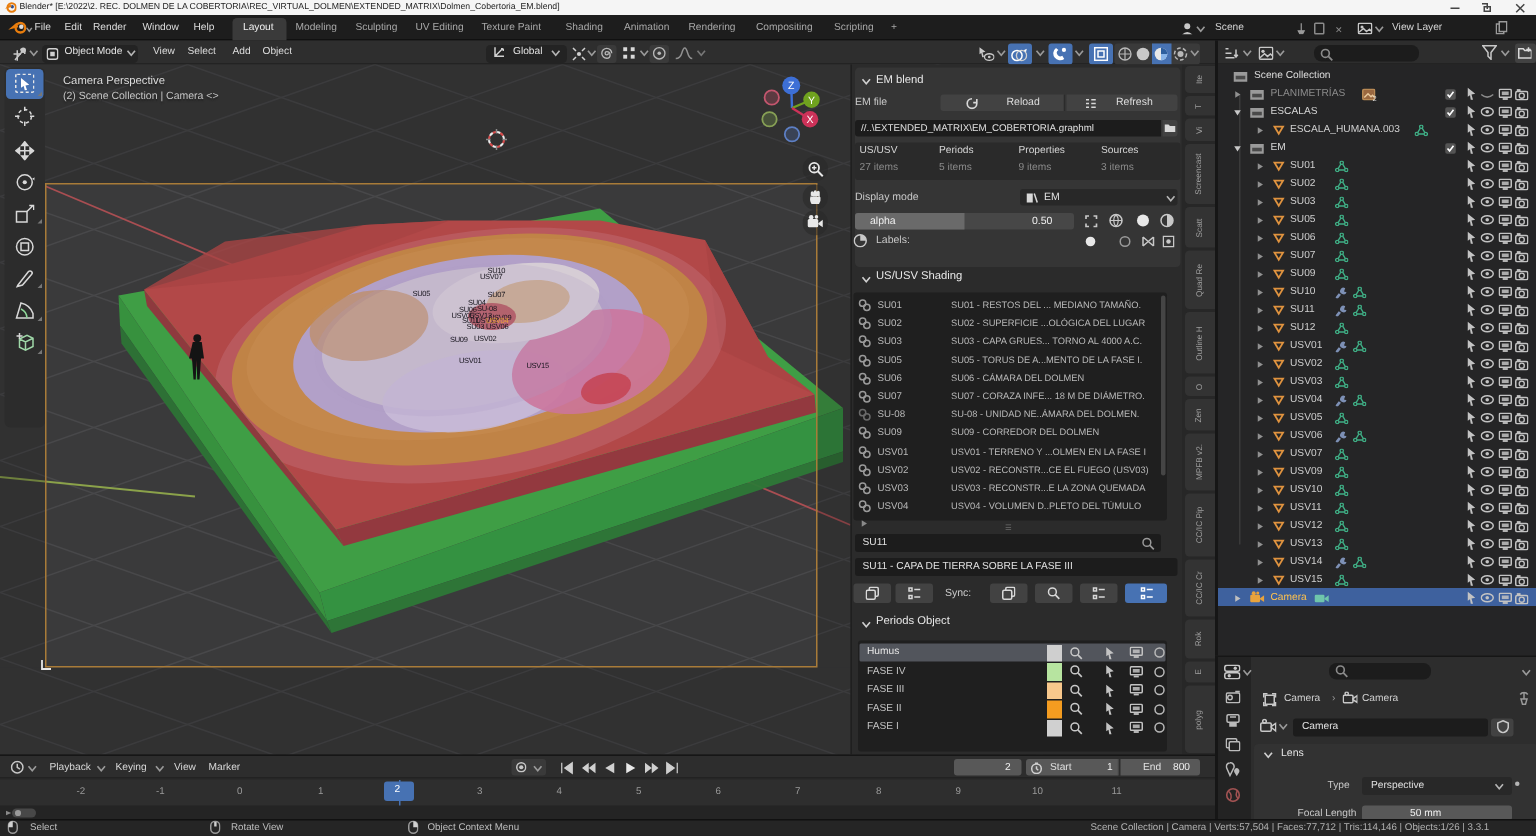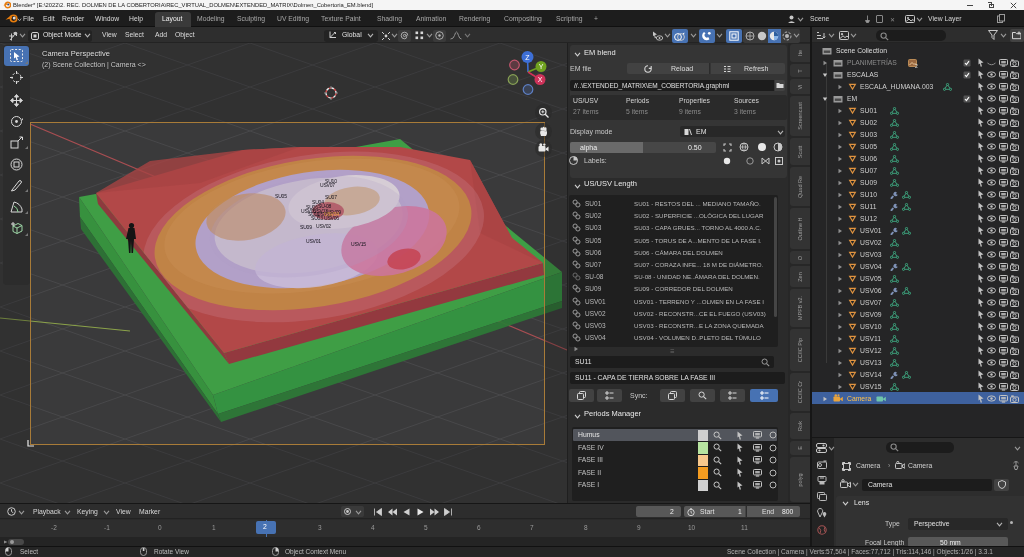--- a/index.html
+++ b/index.html
@@ -493,21 +493,21 @@
       <svg class="a" style="left:193px;top:114px;" width="9" height="8" viewBox="0 0 9 8">
         <path d="M1 1 L8 7 M8 1 L1 7 M1 1 v6 M8 1 v6" stroke="#c8c8c8" fill="none"></path>
       </svg>
       <svg class="a" style="left:207px;top:114px;" width="8" height="8" viewBox="0 0 8 8">
         <rect x="0.5" y="0.5" width="7" height="7" fill="none" stroke="#c8c8c8"></rect>
         <circle cx="4" cy="4" r="1.5" fill="#c8c8c8"></circle>
       </svg>
       <svg class="a" style="left:6px;top:141px;" width="7" height="5" viewBox="0 0 7 5">
         <path d="M1 0.8 L3.5 3.8 L6 0.8" fill="none" stroke="#cfcfcf" stroke-width="1.1"></path>
       </svg>
-      <div class="a" style="left:16px;top:136px;font-size:7.5px;color:#e8e8e8;white-space:nowrap;">US/USV Length</div>
+      <div class="a" style="left:16px;top:136px;font-size:7.5px;color:#e8e8e8;white-space:nowrap;">US/USV Shading</div>
       <div class="a" style="left:1px;top:152px;width:209px;height:152px;background:#1f1f1f;border-radius:2px"></div>
       <svg class="a" style="left:3.5px;top:156px;" width="9" height="9" viewBox="0 0 9 9">
         <circle cx="3.1" cy="3.1" r="2.1" fill="none" stroke="#9a9a9a" stroke-width="1"></circle>
         <circle cx="5.9" cy="5.9" r="2.1" fill="none" stroke="#9a9a9a" stroke-width="1"></circle>
       </svg>
       <div class="a" style="left:17px;top:157px;font-size:6.5px;color:#b9b9b9;white-space:nowrap;">SU01</div>
       <div class="a" style="left:66px;top:157px;font-size:6.2px;color:#b9b9b9;white-space:nowrap;">SU01 - RESTOS DEL ... MEDIANO TAMAÑO.</div>
       <svg class="a" style="left:3.5px;top:168.2px;" width="9" height="9" viewBox="0 0 9 9">
         <circle cx="3.1" cy="3.1" r="2.1" fill="none" stroke="#9a9a9a" stroke-width="1"></circle>
         <circle cx="5.9" cy="5.9" r="2.1" fill="none" stroke="#9a9a9a" stroke-width="1"></circle>
@@ -611,21 +611,21 @@
       <svg class="a" style="left:160px;top:348px;" width="9" height="9" viewBox="0 0 9 9">
         <path d="M1 1 h2 v2 h-2 Z M1 6 h2 v2 h-2 Z M4.5 2 h4 M4.5 7 h4" stroke="#d8d8d8" fill="none"></path>
       </svg>
       <div class="a" style="left:182px;top:346px;width:28px;height:13px;background:#4772b3;border-radius:2px"></div>
       <svg class="a" style="left:192px;top:348px;" width="9" height="9" viewBox="0 0 9 9">
         <path d="M1 1 h2 v2 h-2 Z M1 6 h2 v2 h-2 Z M4.5 2 h4 M4.5 7 h4" stroke="#fff" fill="none"></path>
       </svg>
       <svg class="a" style="left:6px;top:371px;" width="7" height="5" viewBox="0 0 7 5">
         <path d="M1 0.8 L3.5 3.8 L6 0.8" fill="none" stroke="#cfcfcf" stroke-width="1.1"></path>
       </svg>
-      <div class="a" style="left:16px;top:366px;font-size:7.5px;color:#e8e8e8;white-space:nowrap;">Periods Manager</div>
+      <div class="a" style="left:16px;top:366px;font-size:7.5px;color:#e8e8e8;white-space:nowrap;">Periods Object</div>
       <div class="a" style="left:4px;top:384px;width:206px;height:74px;background:#1f1f1f;border-radius:2px"></div>
       <div class="a" style="left:5px;top:386px;width:204px;height:12px;background:#52555c;border-radius:1px"></div>
       <div class="a" style="left:10px;top:388px;font-size:6.8px;color:#e6e6e6;white-space:nowrap;">Humus</div>
       <div class="a" style="left:130px;top:386.5px;width:10px;height:11.5px;background:#cfcfcf;"></div>
       <svg class="a" style="left:145px;top:387.5px;" width="9" height="9" viewBox="0 0 9 9">
         <circle cx="3.6" cy="3.6" r="2.6" fill="none" stroke="#c8c8c8" stroke-width="1"></circle>
         <path d="M5.6 5.6 L8.2 8.2" stroke="#c8c8c8" stroke-width="1.1"></path>
       </svg>
       <svg class="a" style="left:168px;top:387.5px;" width="8" height="9" viewBox="0 0 8 9">
         <path d="M1.5 0.5 L6.5 4.5 L4 5 L5 8.5 L3.5 8.5 L3 5.5 L1.5 6.5 Z" fill="#c3c3c3"></path>

